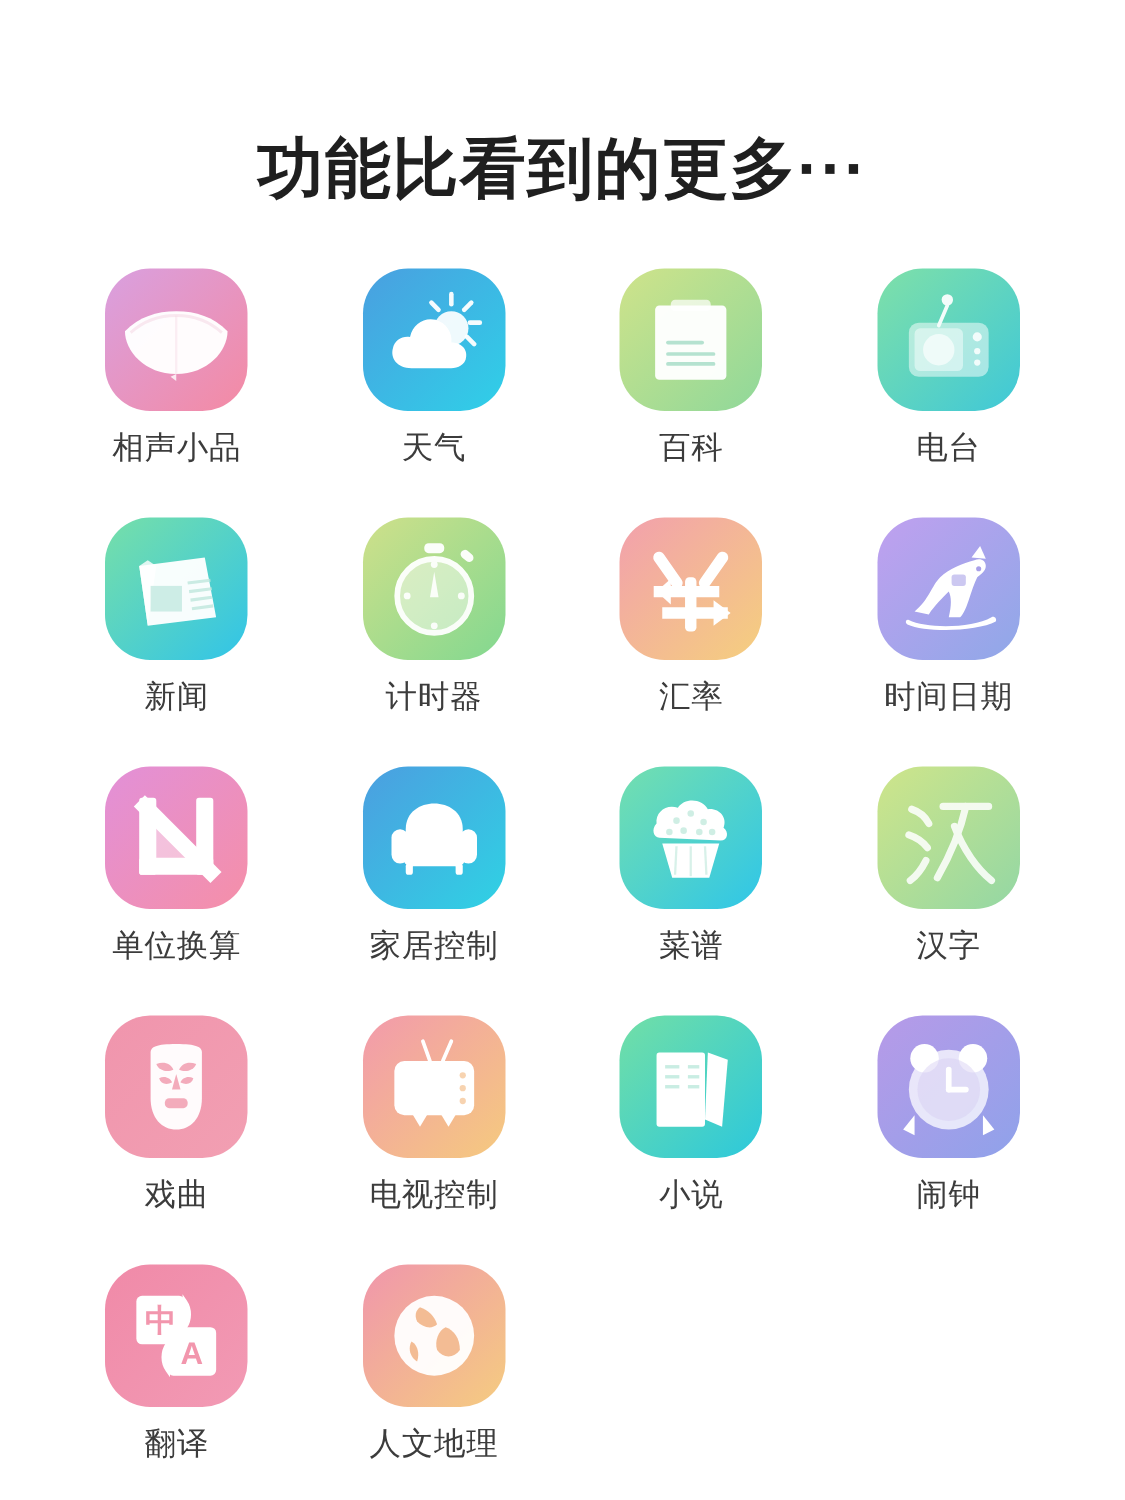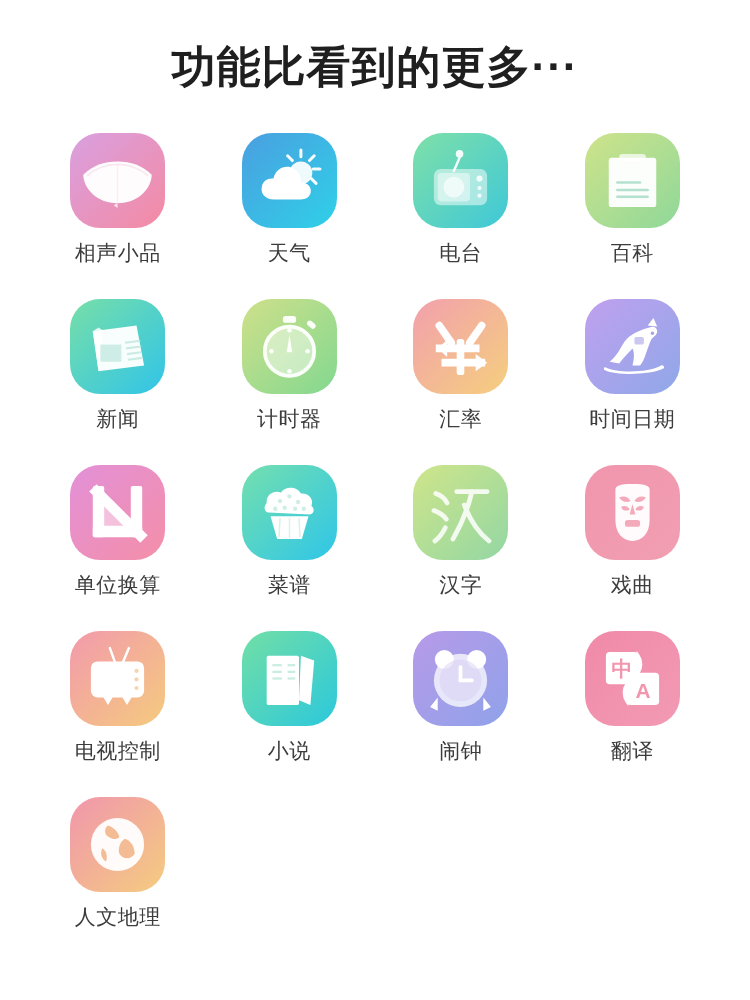--- a/index.html
+++ b/index.html
@@ -20,20 +20,21 @@
     box-sizing: border-box;
   }
   .page-title {
     text-align: center;
     font-size: 44px;
     font-weight: bold;
     color: #1f1f1f;
     letter-spacing: 1px;
     padding-top: 42px;
     line-height: 1.15;
+    margin-top: 46px;
     -webkit-font-smoothing: antialiased;
   }
   .grid {
     margin-top: 40px;
     display: grid;
     grid-template-columns: repeat(4, 1fr);
     grid-auto-rows: 166px;
     justify-items: center;
     padding: 0 32px;
   }
@@ -96,49 +97,49 @@
                 <line x1="48" y1="24" x2="53" y2="29"></line>
                 <line x1="78" y1="53" x2="73" y2="48"></line>
               </g>
               <circle cx="62" cy="42" r="12" fill="#ffffff" opacity="0.92"></circle>
               <path d="M34 70 C24 70 19 63 21 56 C22 50 28 47 33 48 C35 39 43 34 51 36 C58 38 63 45 62 52 C70 52 74 58 72 64 C70 69 65 70 60 70 Z" fill="#ffffff"></path>
           </svg>
         </div>
         <div class="app-label">天气</div>
       </div>
       <div class="app-cell">
+        <div class="app-icon" style="background: linear-gradient(135deg, rgb(207, 227, 138) 0%, rgb(143, 216, 154) 100%);">
+          <svg viewBox="0 0 100 100" xmlns="http://www.w3.org/2000/svg">
+            <path d="M28 26 h44 a3 3 0 0 1 3 3 v46 a3 3 0 0 1 -3 3 h-44 a3 3 0 0 1 -3 -3 v-46 a3 3 0 0 1 3 -3 z" fill="#ffffff" opacity="0.96"></path>
+              <rect x="36" y="22" width="28" height="8" rx="3" fill="#ffffff" opacity="0.7"></rect>
+              <g stroke="#a8ddc8" stroke-width="2.6" stroke-linecap="round" opacity="0.85">
+                <line x1="34" y1="52" x2="58" y2="52"></line>
+                <line x1="34" y1="60" x2="66" y2="60"></line>
+                <line x1="34" y1="67" x2="66" y2="67"></line>
+              </g>
+          </svg>
+        </div>
+        <div class="app-label">百科</div>
+      </div>
+      <div class="app-cell">
         <div class="app-icon" style="background: linear-gradient(135deg, rgb(127, 224, 168) 0%, rgb(63, 200, 216) 100%);">
           <svg viewBox="0 0 100 100" xmlns="http://www.w3.org/2000/svg">
             <g opacity="0.92">
                 <circle cx="49" cy="22" r="4" fill="#ffffff"></circle>
                 <line x1="49" y1="26" x2="43" y2="40" stroke="#ffffff" stroke-width="2.6" stroke-linecap="round"></line>
                 <rect x="22" y="38" width="56" height="38" rx="7" fill="#ffffff" opacity="0.55"></rect>
                 <rect x="26" y="42" width="34" height="30" rx="4" fill="#ffffff" opacity="0.55"></rect>
                 <circle cx="43" cy="57" r="11" fill="#ffffff" opacity="0.9"></circle>
                 <circle cx="70" cy="48" r="3.2" fill="#ffffff"></circle>
                 <circle cx="70" cy="58" r="2.2" fill="#ffffff"></circle>
                 <circle cx="70" cy="66" r="2.2" fill="#ffffff"></circle>
               </g>
           </svg>
         </div>
         <div class="app-label">电台</div>
-      </div>
-      <div class="app-cell">
-        <div class="app-icon" style="background: linear-gradient(135deg, rgb(207, 227, 138) 0%, rgb(143, 216, 154) 100%);">
-          <svg viewBox="0 0 100 100" xmlns="http://www.w3.org/2000/svg">
-            <path d="M28 26 h44 a3 3 0 0 1 3 3 v46 a3 3 0 0 1 -3 3 h-44 a3 3 0 0 1 -3 -3 v-46 a3 3 0 0 1 3 -3 z" fill="#ffffff" opacity="0.96"></path>
-              <rect x="36" y="22" width="28" height="8" rx="3" fill="#ffffff" opacity="0.7"></rect>
-              <g stroke="#a8ddc8" stroke-width="2.6" stroke-linecap="round" opacity="0.85">
-                <line x1="34" y1="52" x2="58" y2="52"></line>
-                <line x1="34" y1="60" x2="66" y2="60"></line>
-                <line x1="34" y1="67" x2="66" y2="67"></line>
-              </g>
-          </svg>
-        </div>
-        <div class="app-label">百科</div>
       </div>
       <div class="app-cell">
         <div class="app-icon" style="background: linear-gradient(135deg, rgb(119, 223, 168) 0%, rgb(49, 196, 232) 100%);">
           <svg viewBox="0 0 100 100" xmlns="http://www.w3.org/2000/svg">
             <path d="M24 34 L70 28 L78 70 L30 76 Z" fill="#ffffff" opacity="0.96"></path>
               <path d="M24 34 L30 30 L36 34 L30 76 Z" fill="#ffffff" opacity="0.8"></path>
               <rect x="32" y="48" width="22" height="18" fill="#bfe7dd" opacity="0.75"></rect>
               <g stroke="#bfe7dd" stroke-width="2.2" opacity="0.8">
                 <line x1="58" y1="46" x2="74" y2="44"></line>
                 <line x1="59" y1="52" x2="75" y2="50"></line>
@@ -205,20 +206,35 @@
                 <rect x="64" y="22" width="12" height="54" rx="2"></rect>
                 <rect x="24" y="64" width="52" height="12" rx="2"></rect>
                 <path d="M28 28 L72 72 L28 72 Z" opacity="0.45"></path>
               </g>
               <path d="M28 28 L74 74" stroke="#ffffff" stroke-width="11" stroke-linecap="square"></path>
           </svg>
         </div>
         <div class="app-label">单位换算</div>
       </div>
       <div class="app-cell">
+        <div class="app-icon" style="background: linear-gradient(135deg, rgb(76, 158, 224) 0%, rgb(47, 210, 228) 100%);">
+          <svg viewBox="0 0 100 100" xmlns="http://www.w3.org/2000/svg">
+            <g fill="#ffffff">
+                <path d="M30 44 C30 32 40 26 50 26 C60 26 70 32 70 44 L70 54 L30 54 Z"></path>
+                <rect x="20" y="44" width="12" height="24" rx="6"></rect>
+                <rect x="68" y="44" width="12" height="24" rx="6"></rect>
+                <rect x="28" y="52" width="44" height="18" rx="6"></rect>
+                <rect x="30" y="68" width="5" height="8" rx="2"></rect>
+                <rect x="65" y="68" width="5" height="8" rx="2"></rect>
+              </g>
+          </svg>
+        </div>
+        <div class="app-label">家居控制</div>
+      </div>
+      <div class="app-cell">
         <div class="app-icon" style="background: linear-gradient(135deg, rgb(116, 223, 174) 0%, rgb(47, 198, 232) 100%);">
           <svg viewBox="0 0 100 100" xmlns="http://www.w3.org/2000/svg">
             <g fill="#ffffff">
                 <path d="M28 50 C24 50 22 44 26 40 C25 32 33 26 41 29 C45 22 58 22 62 30 C70 29 76 36 73 43 C77 46 76 52 71 52 Z"></path>
                 <path d="M30 54 L70 54 L63 78 L37 78 Z"></path>
               </g>
               <g fill="#c7ece0" opacity="0.85">
                 <circle cx="40" cy="38" r="2.3"></circle>
               <circle cx="50" cy="33" r="2.3"></circle>
                 <circle cx="59" cy="39" r="2.3"></circle>

